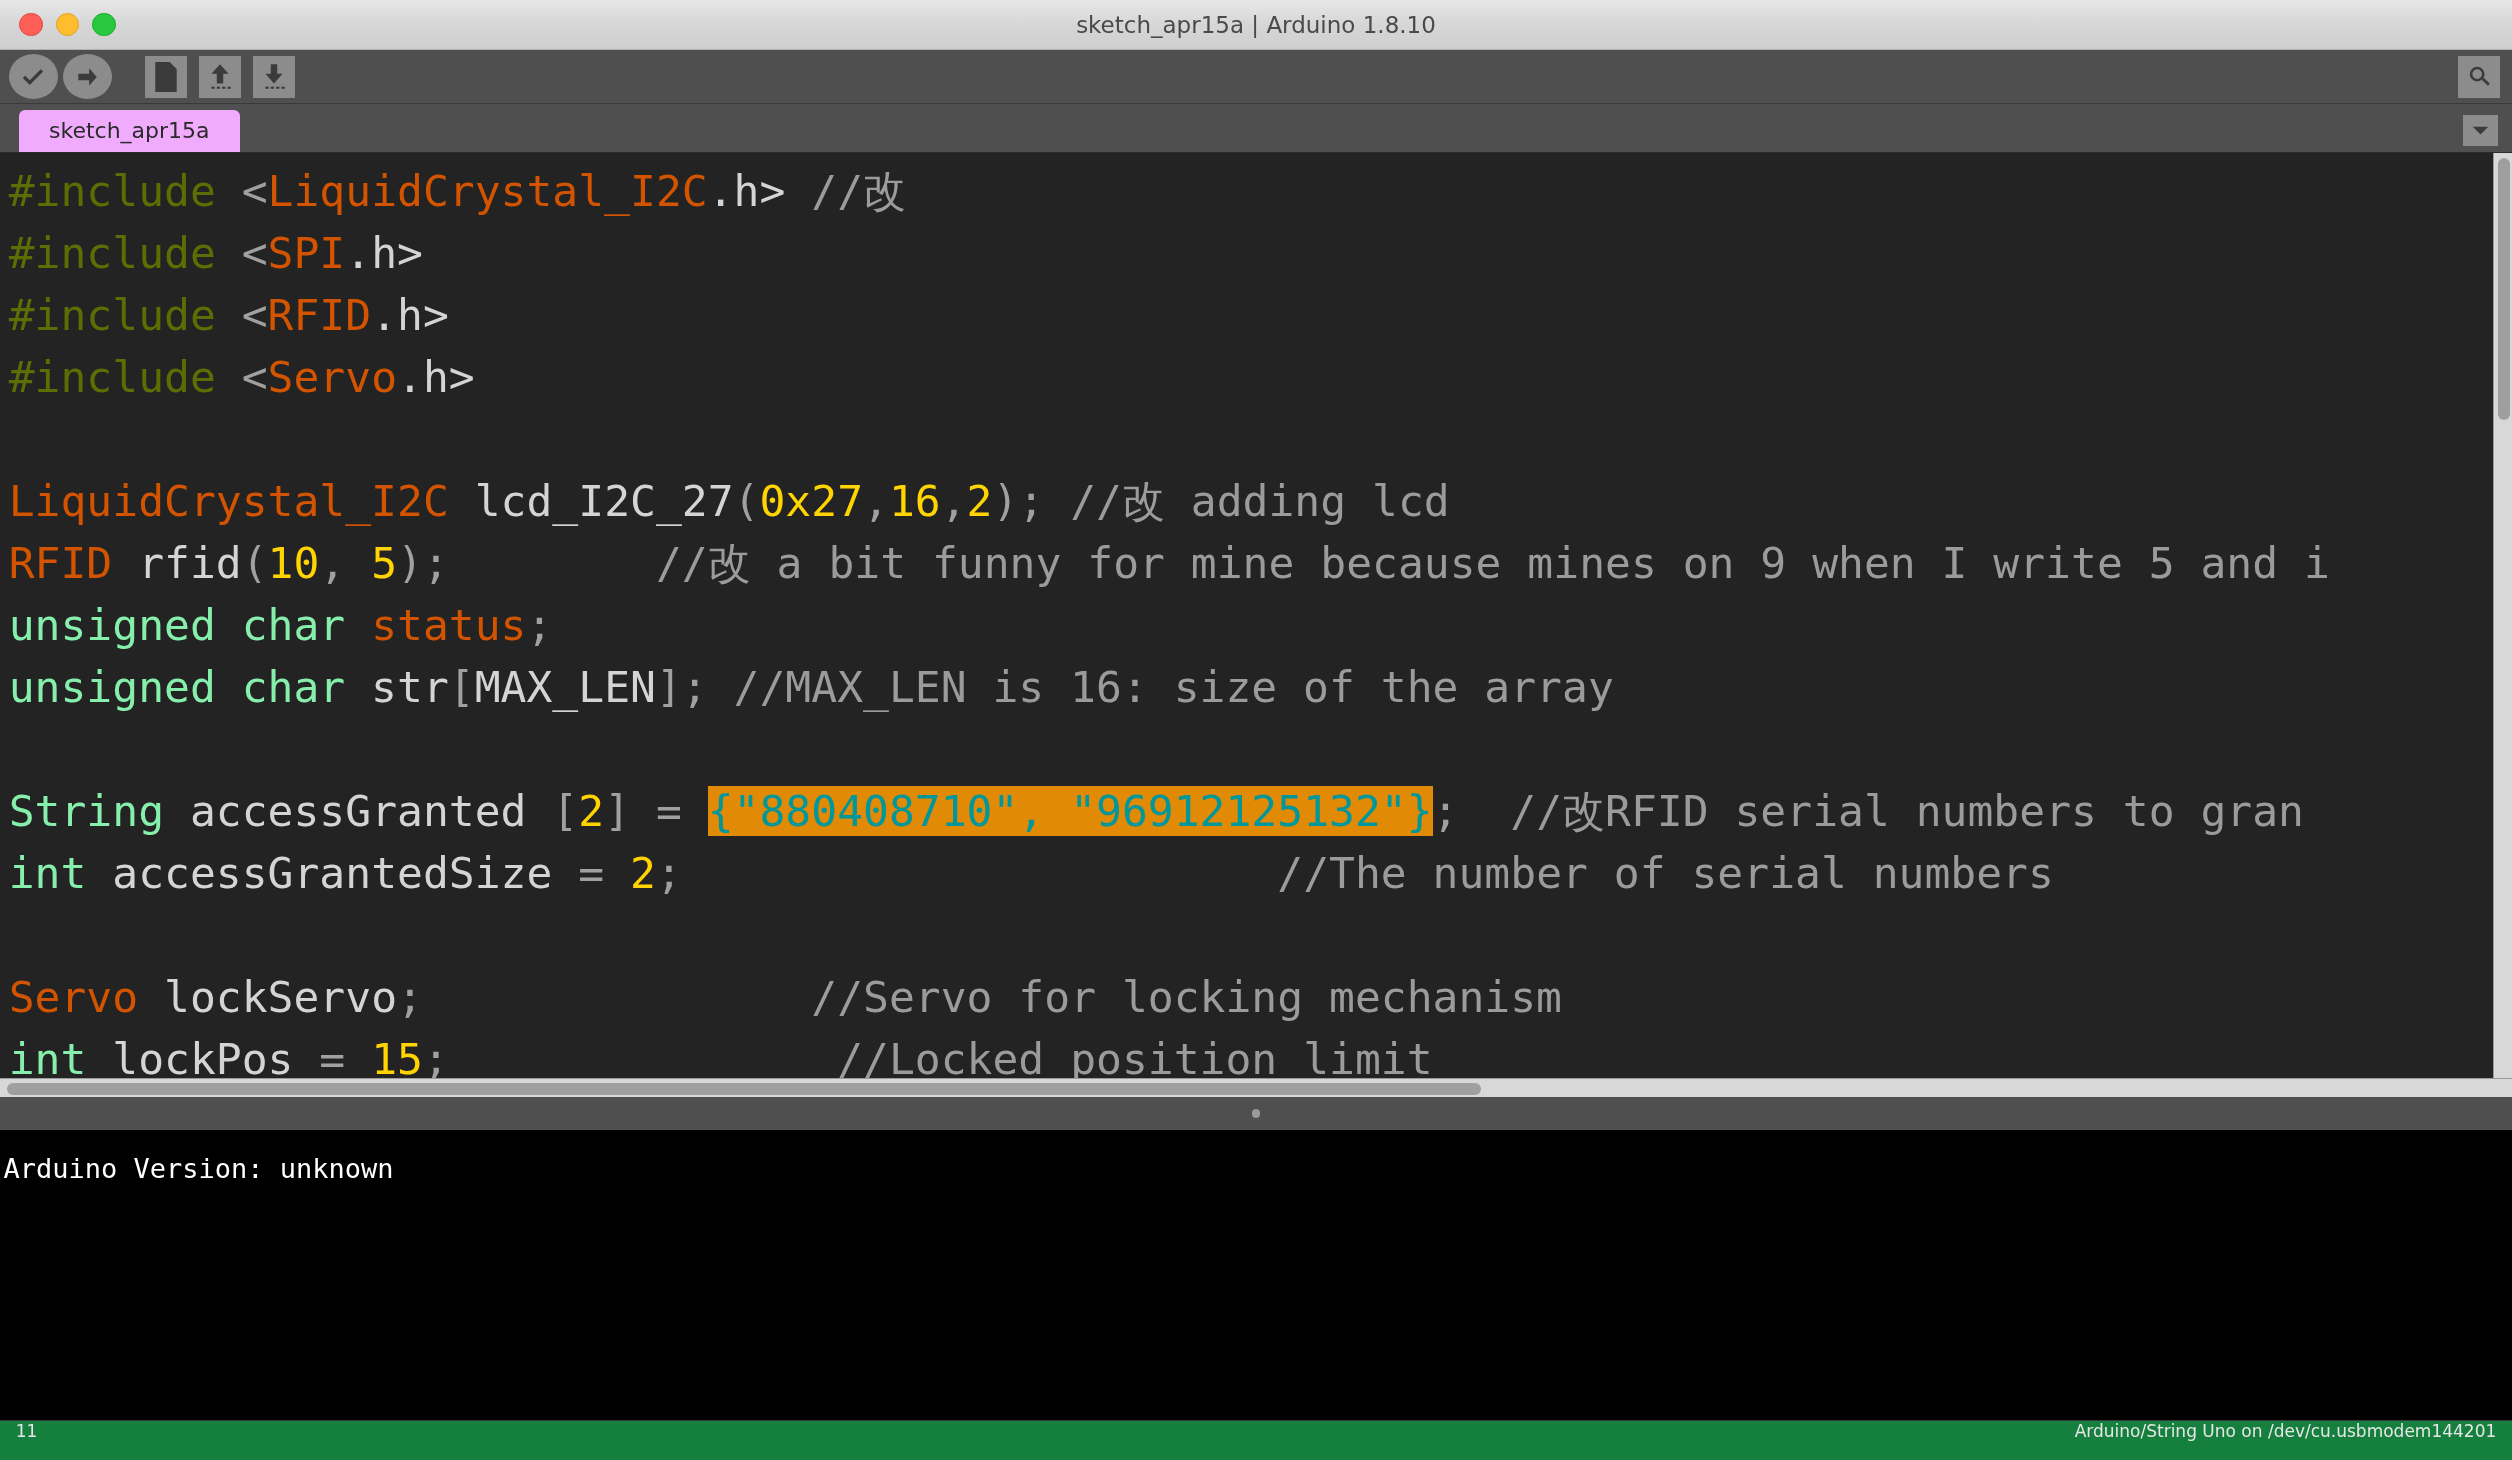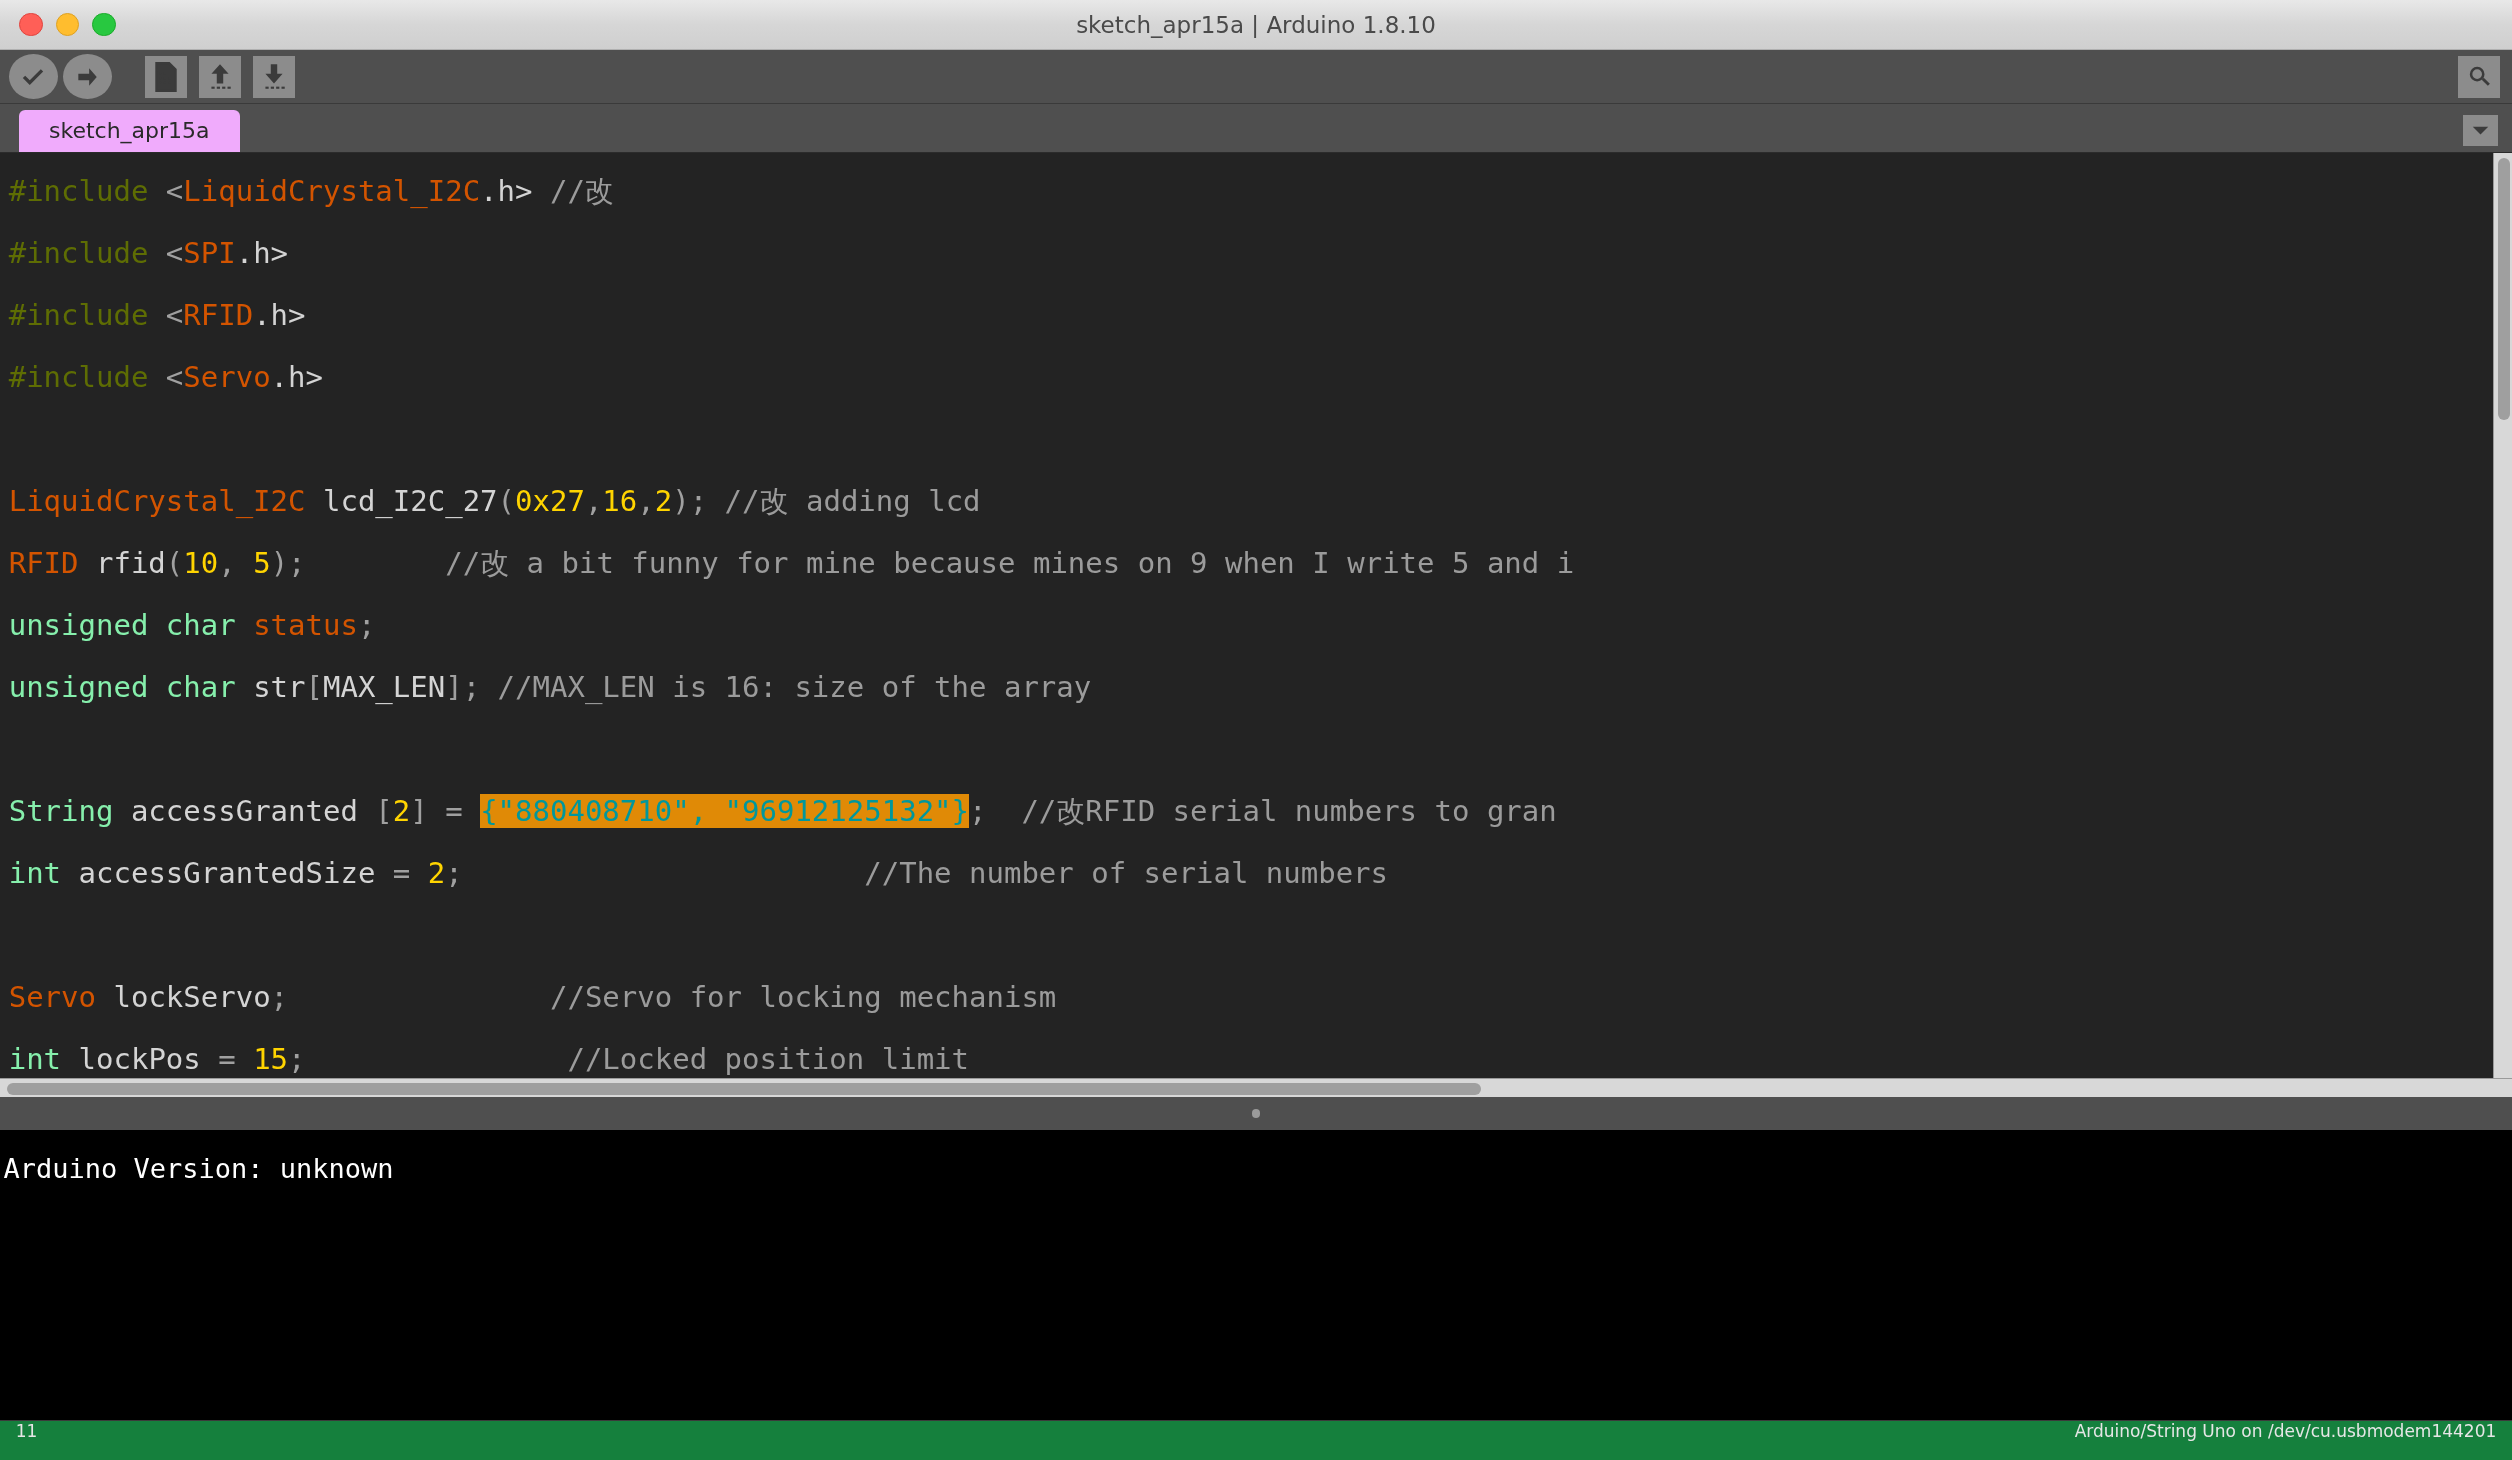--- a/index.html
+++ b/index.html
@@ -88,21 +88,21 @@
   .editor-wrap {
     flex: 1 1 auto;
     position: relative;
     background: #232323;
     overflow: hidden;
   }
   .code {
     position: absolute; left: 0; top: 0;
     padding: 7px 0 0 8.7px;
     font-family: "DejaVu Sans Mono", monospace;
-    font-size: 29px;
+    font-size: 43px;
     line-height: 62px;
     white-space: pre;
     color: #d4d4d4;
   }
   .code .ln { display: block; height: 62px; }
   .kw      { color: #86efac; }
   .kw2     { color: #5e6d03; }
   .type    { color: #d35400; }
   .num     { color: #ffd400; text-align: right; }
   .punct   { color: #a0a0a0; }

